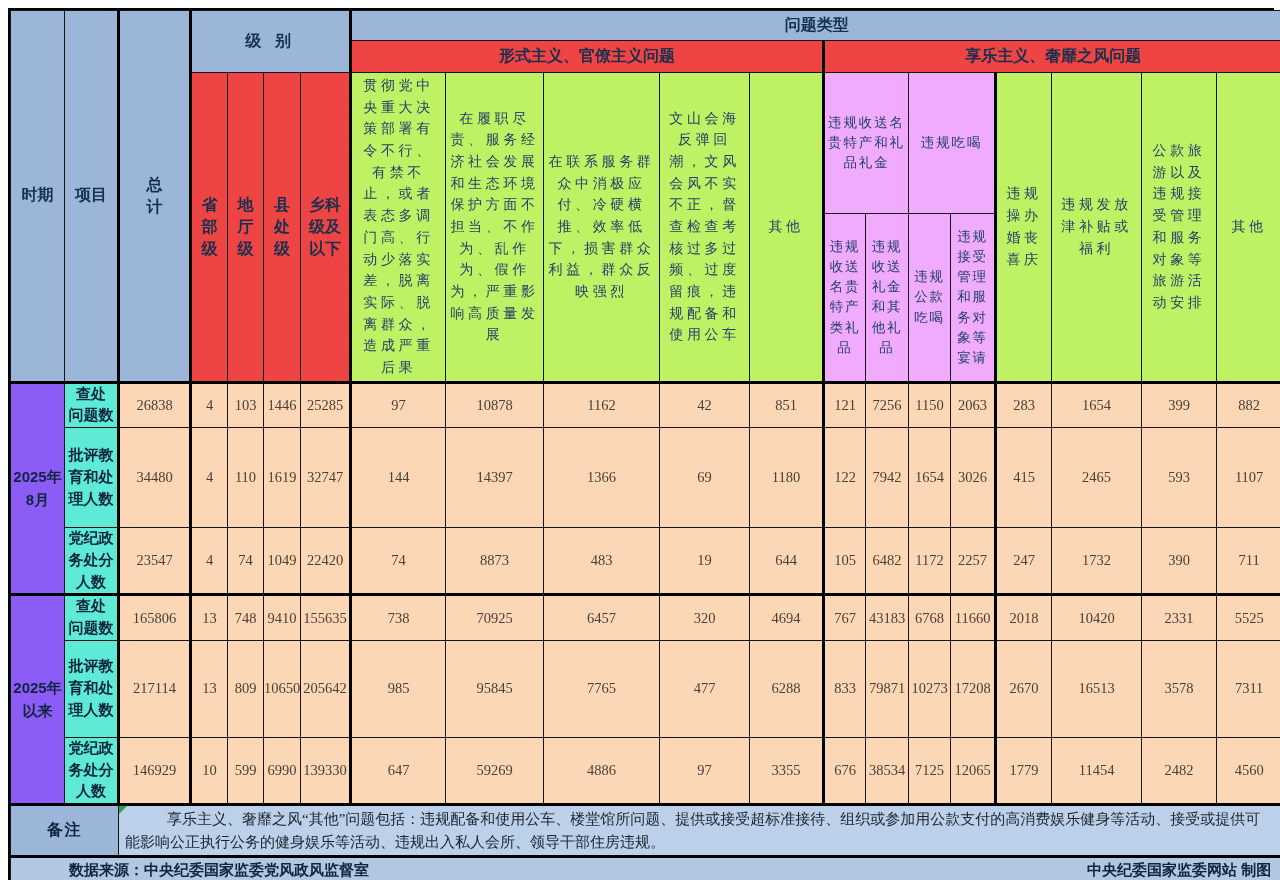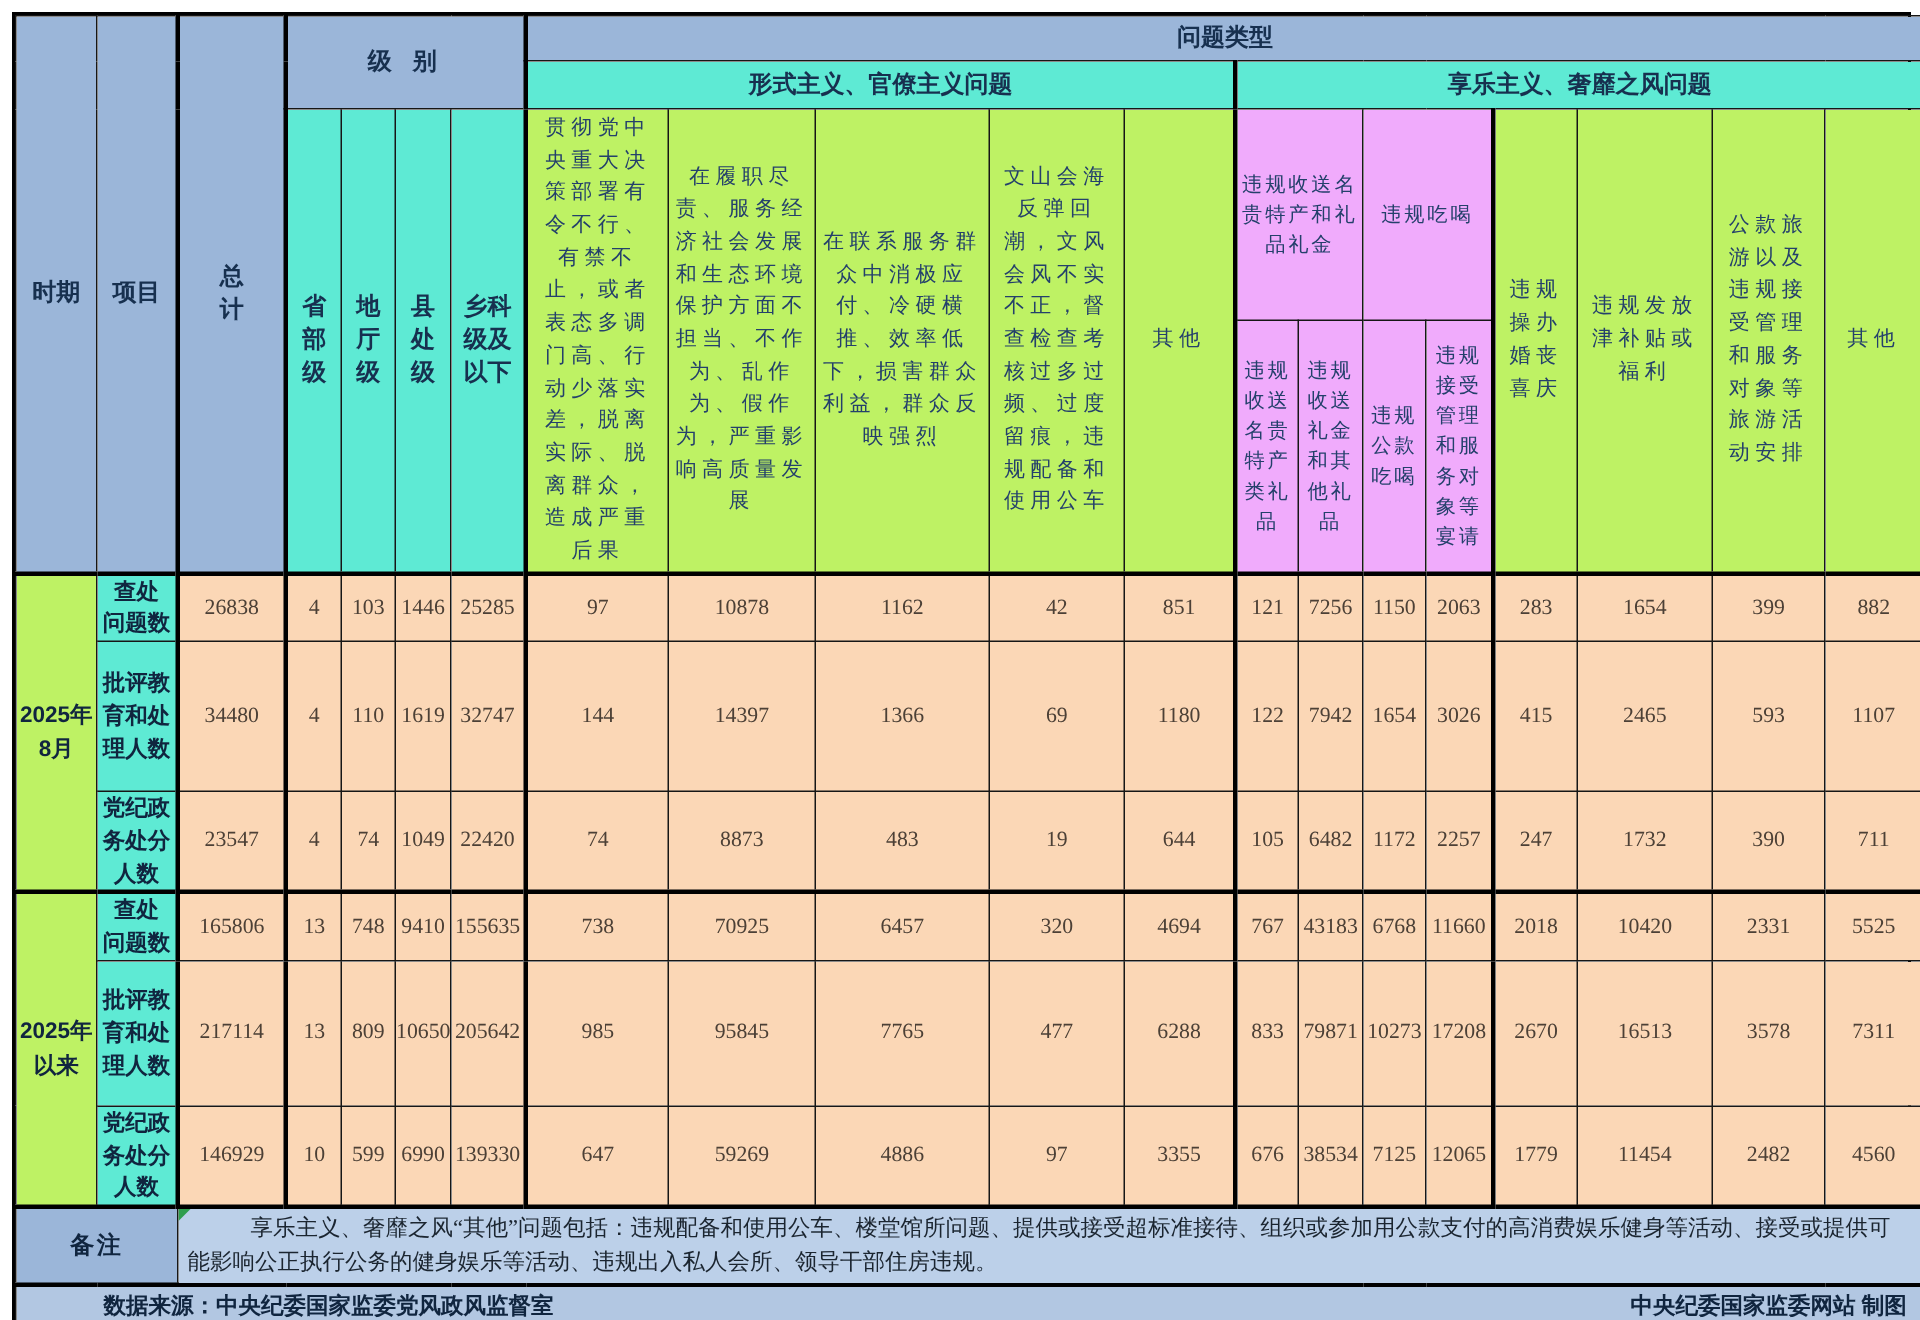--- a/index.html
+++ b/index.html
@@ -2,33 +2,33 @@
 <html><head>
 <meta charset="utf-8">
 <style>
   html,body{margin:0;padding:0;background:#ffffff;}
   body{width:1280px;height:880px;font-family:"Liberation Sans",sans-serif;}
   .sheet{position:absolute;left:8px;top:8px;width:1262px;border:2px solid #000;background:#fff;}
   .titlebar{height:46px;background:#33598C;border-bottom:2px solid #000;display:flex;align-items:center;justify-content:center;
     color:#fff;font-family:"Liberation Serif",serif;font-weight:bold;font-size:27px;letter-spacing:2px;}
   table{border-collapse:collapse;table-layout:fixed;width:100%;}
   th,td{border:1.5px solid #161616;padding:0;text-align:center;vertical-align:middle;overflow:hidden;}
-  .bR{border-right-width:3px;border-right-color:#000;}
+  .bR{border-right-width:3px;border-right-color:#000;font-family:Liberation Serif, serif;}
   .bT{border-top-width:3px;border-top-color:#000;}
   
   .hmed{background:#9BB6D9;color:#17304F;font-weight:bold;font-size:16px;}
   
-  .hlight{background:#5eead4;color:#17304F;font-weight:bold;font-size:16px;}
+  .hlight{background:#ef4444;color:#17304F;font-weight:bold;font-size:16px;}
   .pre{white-space:pre-line;line-height:1.35;}
   .ls{letter-spacing:0.30em;}
   .desc{background:#bef264;color:#24406B;font-weight:normal;font-family:"Liberation Serif",serif;
     font-size:14px;letter-spacing:0.26em;line-height:1.55;padding:2px 3px;}
   .subh{background:#f0abfc;color:#24406B;font-weight:normal;font-family:"Liberation Serif",serif;
     font-size:13.5px;letter-spacing:0.14em;line-height:1.5;padding:2px 1px;}
-  .period{background:#bef264;color:#10253F;font-weight:bold;font-size:15px;white-space:pre-line;line-height:1.5;}
+  .period{background:#8b5cf6;color:#10253F;font-weight:bold;font-size:15px;white-space:pre-line;line-height:1.5;}
   .rowlabel{background:#5eead4;color:#10253F;font-weight:bold;font-size:15px;white-space:pre-line;line-height:1.45;}
   .num{background:#FBD7B6;color:#4C4036;font-family:"Liberation Serif",serif;font-size:14.5px;}
   .noteLabel{background:#9BB6D9;color:#10253F;font-weight:bold;font-size:16px;letter-spacing:0.1em;}
   .noteBody{background:#BCD0E9;color:#1b2530;text-align:left;font-family:"Liberation Serif",serif;font-size:15px;
     line-height:1.5;padding:2px 10px 2px 6px;position:relative;}
   .noteBody .indent{text-indent:2.8em;display:block;}
   .noteBody::before{content:"";position:absolute;top:0;left:0;border-top:8px solid #2F9E4E;border-right:8px solid transparent;}
   .footerRow td{background:#B2C7E2;}
   .footerBar{display:flex;align-items:center;justify-content:space-between;height:25px;padding:0 10px 0 58px;
     font-weight:bold;font-size:15px;color:#10253F;}

